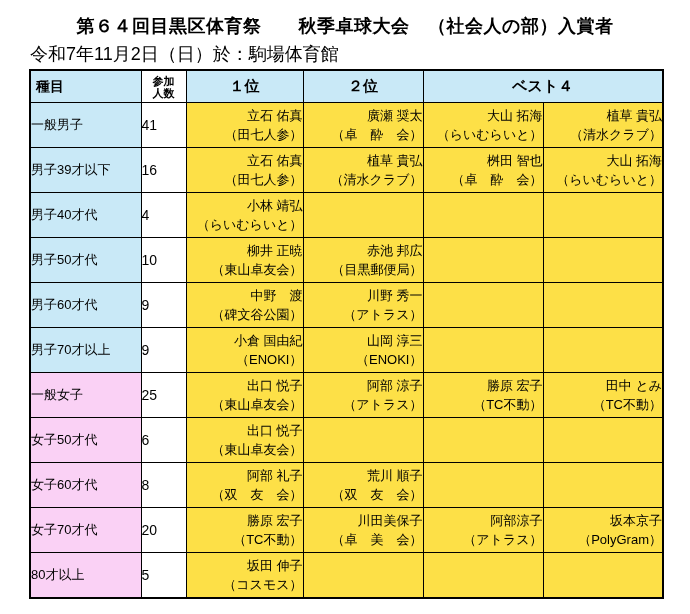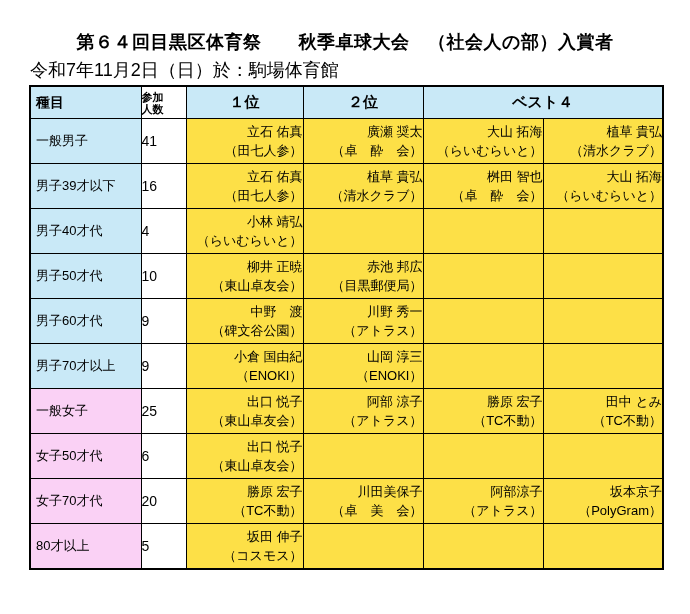--- a/index.html
+++ b/index.html
@@ -11,21 +11,21 @@
   }
   .page {
     position: relative;
     width: 690px;
     height: 614px;
     background: #ffffff;
     overflow: hidden;
   }
   .title {
     margin: 0;
-    padding-top: 30px;
+    padding-top: 14px;
     text-align: center;
     font-size: 18px;
     font-weight: bold;
     letter-spacing: 0.5px;
   }
   .meta-row {
     display: flex;
     justify-content: flex-start;
     align-items: flex-end;
     margin: 4px 28px 3px 30px;
@@ -49,30 +49,29 @@
   }
   th.cat-h {
     text-align: left;
     padding-left: 5px;
     font-size: 14px;
   }
   th.num-h {
     background: #ffffff;
     font-size: 11px;
     line-height: 12px;
-    text-align: left;
+    text-align: center;
   }
   th.place-h {
     font-size: 15px;
     text-align: center;
   }
   tbody tr { height: 45px; }
   td.cat {
     font-size: 13px;
-    padding-left: 5px;
     vertical-align: middle;
   }
   td.cat.men   { background: var(--men); }
   td.cat.women { background: var(--women); }
   td.num {
     text-align: left;
     font-size: 14px;
     vertical-align: middle;
     background: #ffffff;
   }
@@ -236,20 +235,34 @@
           <td class="num">6</td>
           <td class="winner">
             <div>出口 悦子</div>
             <div>（東山卓友会）</div>
           </td>
           <td class="winner"></td>
           <td class="winner"></td>
           <td class="winner"></td>
         </tr>
         <tr>
+          <td class="cat women">女子60才代</td>
+          <td class="num">8</td>
+          <td class="winner">
+            <div>阿部 礼子</div>
+            <div>（双　友　会）</div>
+          </td>
+          <td class="winner">
+            <div>荒川 順子</div>
+            <div>（双　友　会）</div>
+          </td>
+          <td class="winner"></td>
+          <td class="winner"></td>
+        </tr>
+        <tr>
           <td class="cat women">女子70才代</td>
           <td class="num">20</td>
           <td class="winner">
             <div>勝原 宏子</div>
             <div>（TC不動）</div>
           </td>
           <td class="winner">
             <div>川田美保子</div>
             <div>（卓　美　会）</div>
           </td>

